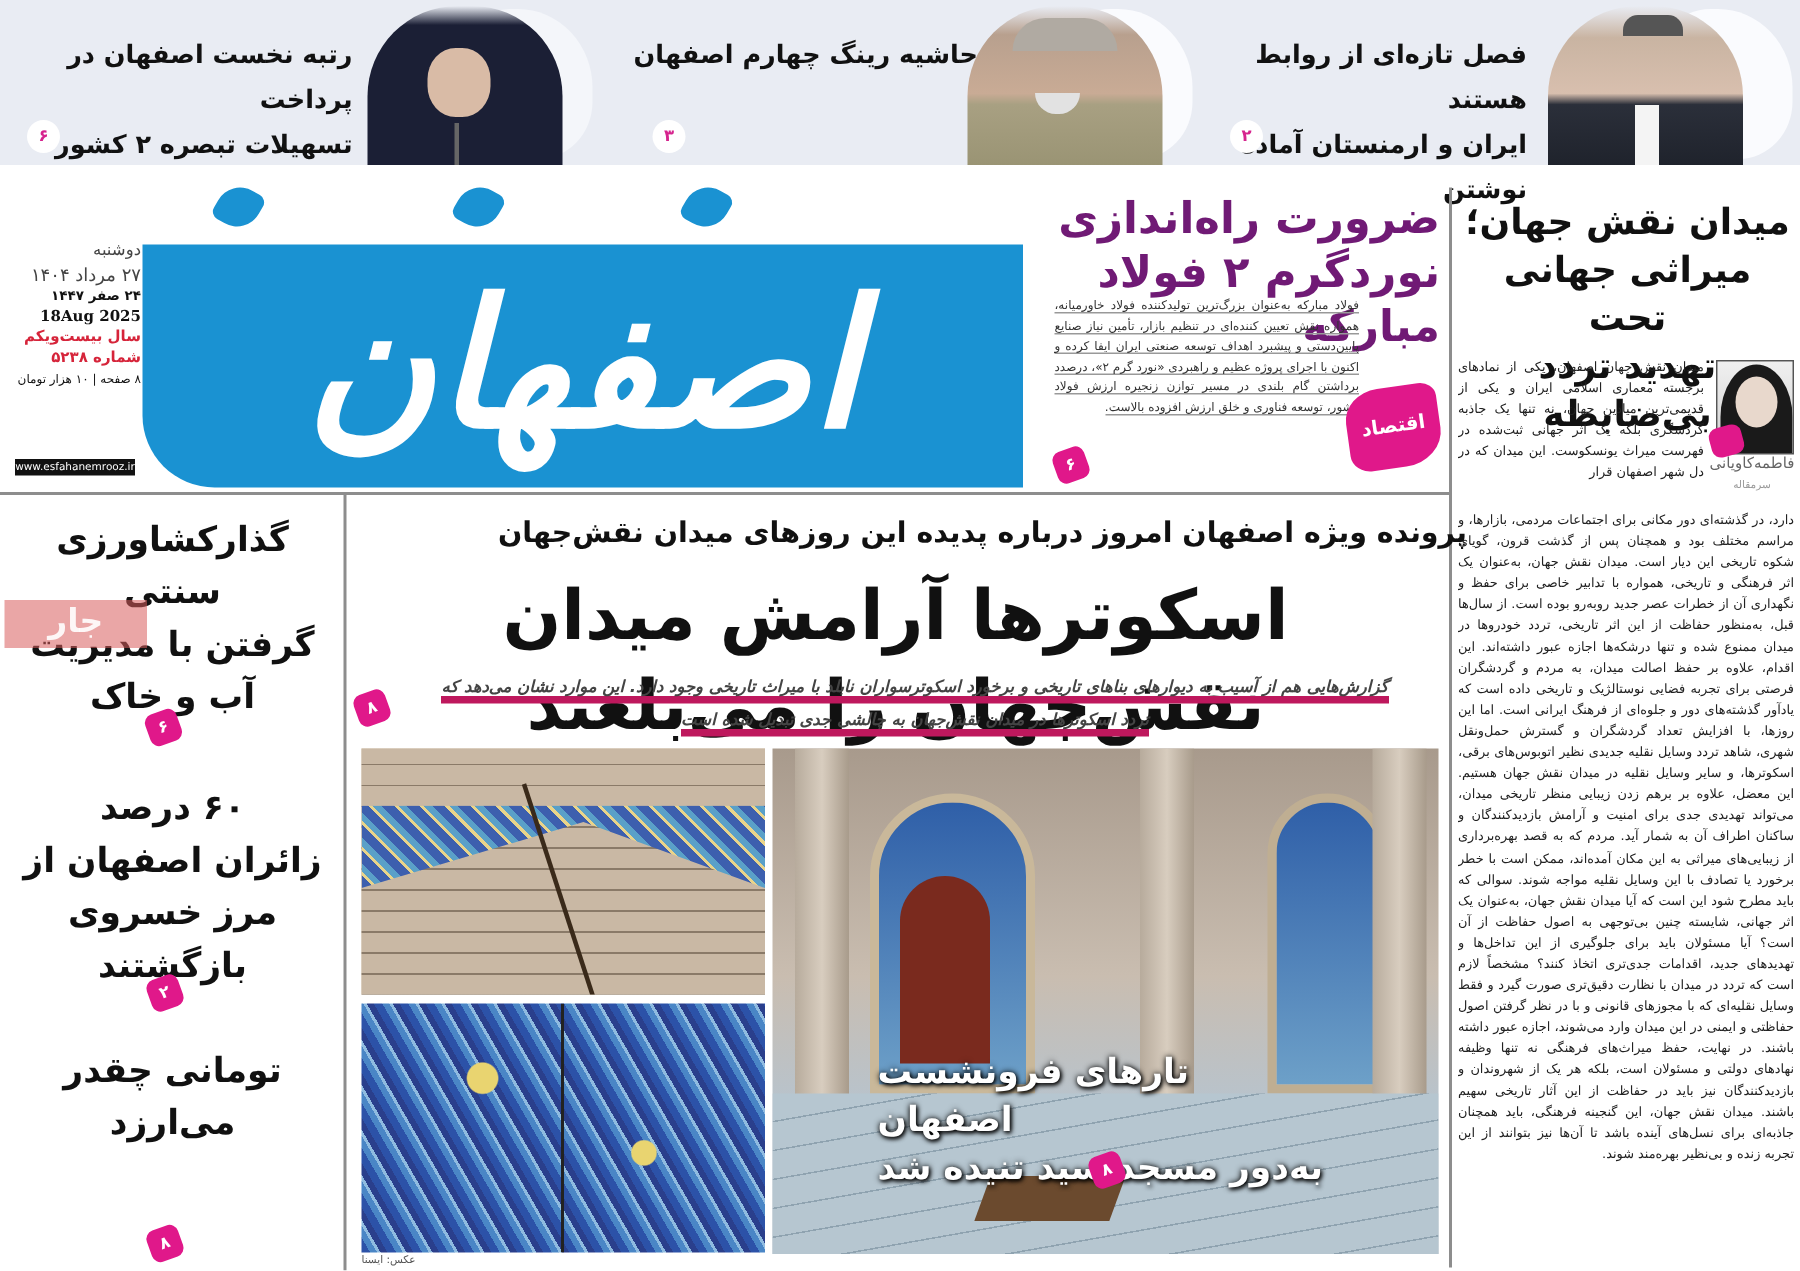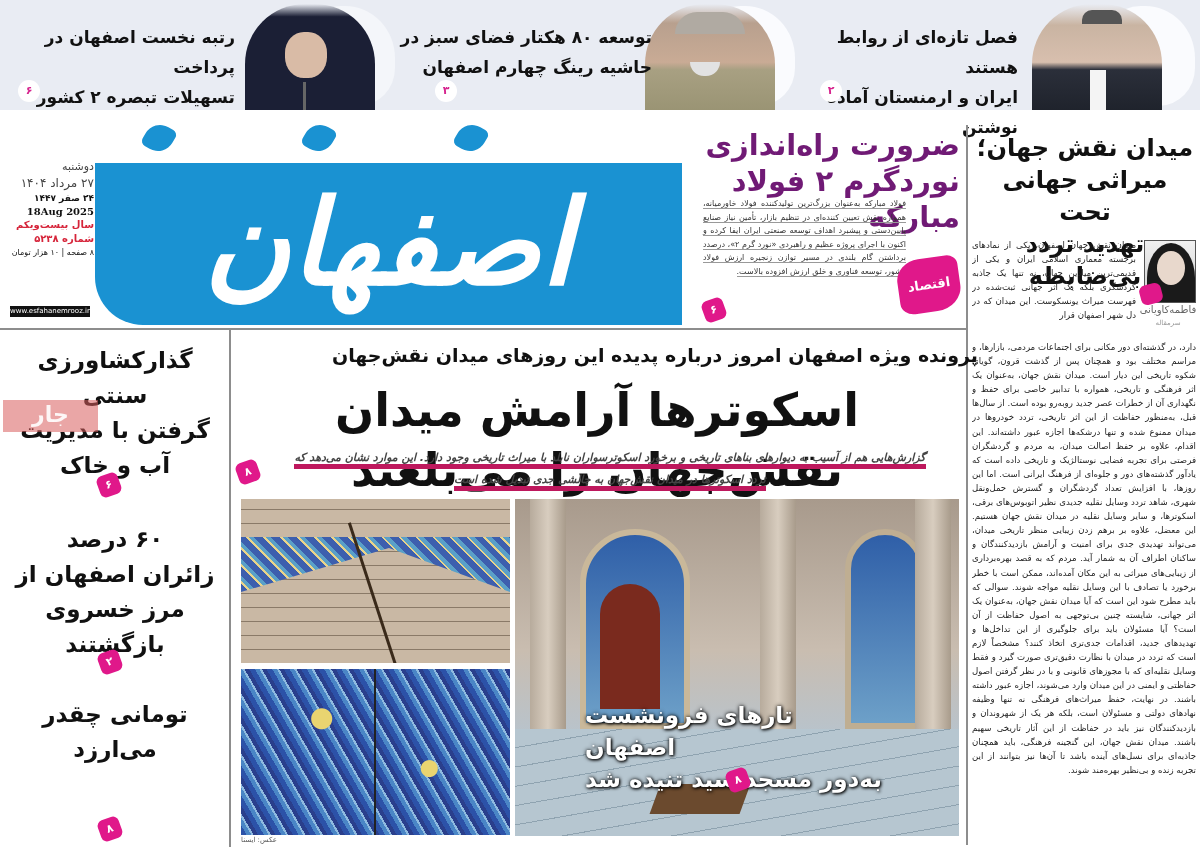--- a/index.html
+++ b/index.html
@@ -86,21 +86,20 @@
   <div class="pg" style="left:20px;top:80px">۲</div>
 </div>
 
 <div class="abs teaser" style="left:400px">
   <div class="blob" style="left:300px"></div>
   <div class="photo" style="left:245px;background:linear-gradient(180deg,#e9ecf3 0%,#b8a08e 18%,#c9ab95 55%,#a8a082 62%,#9a9474 100%)">
     <div style="position:absolute;left:30px;top:8px;width:70px;height:22px;background:#b0aaa2;border-radius:30px 30px 0 0"></div>
     <div style="position:absolute;left:45px;top:58px;width:30px;height:14px;background:#e2e2e2;border-radius:0 0 14px 14px"></div>
   </div>
   <div class="txt" style="right:148px">
-    <div>توسعه ۸۰ هکتار فضای سبز در</div>
     <div>حاشیه رینگ چهارم اصفهان</div>
   </div>
   <div class="pg" style="left:35px;top:80px">۳</div>
 </div>
 
 <div class="abs teaser" style="left:0px">
   <div class="blob" style="left:300px;background:#f4f6fa"></div>
   <div class="photo" style="left:245px;background:linear-gradient(180deg,#e9ecf3 0%,#1b1f35 12%,#1b1f35 100%)">
     <div style="position:absolute;left:40px;top:28px;width:42px;height:46px;background:#d9bba6;border-radius:45%"></div>
     <div style="position:absolute;left:58px;top:78px;width:3px;height:28px;background:#666"></div>

